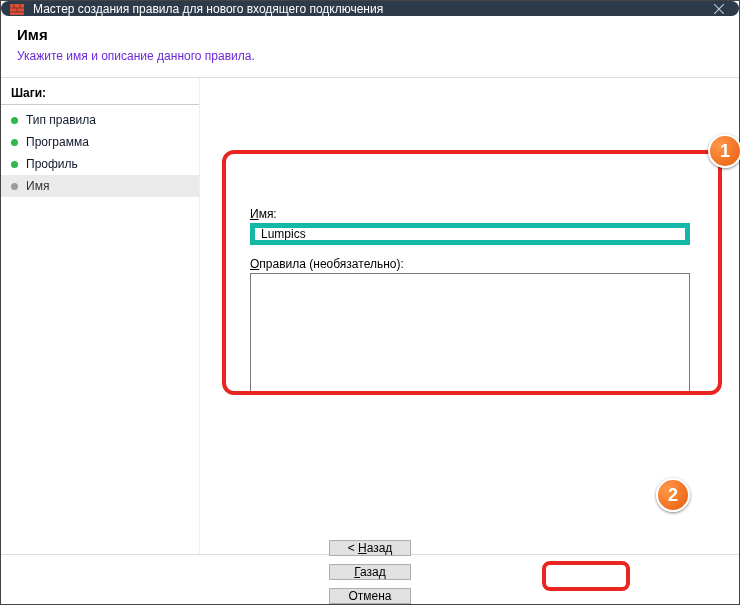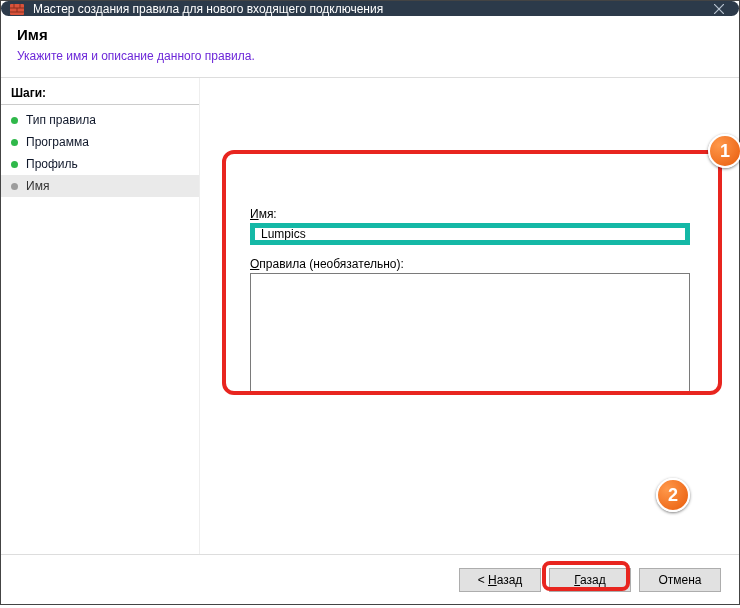--- a/index.html
+++ b/index.html
@@ -160,20 +160,21 @@
   .badge-2 { left: 456px; top: 400px; }
   .footer {
     height: 50px;
     border-top: 1px solid #ddd;
     display: flex;
     align-items: center;
     justify-content: flex-end;
     gap: 8px;
     padding: 0 18px;
     background: #fff;
+    flex-direction: column;
   }
   .btn {
     min-width: 82px;
     height: 24px;
     border: 1px solid #adadad;
     background: #e1e1e1;
     font-family: inherit;
     font-size: 12px;
     padding: 0 12px;
     cursor: default;

